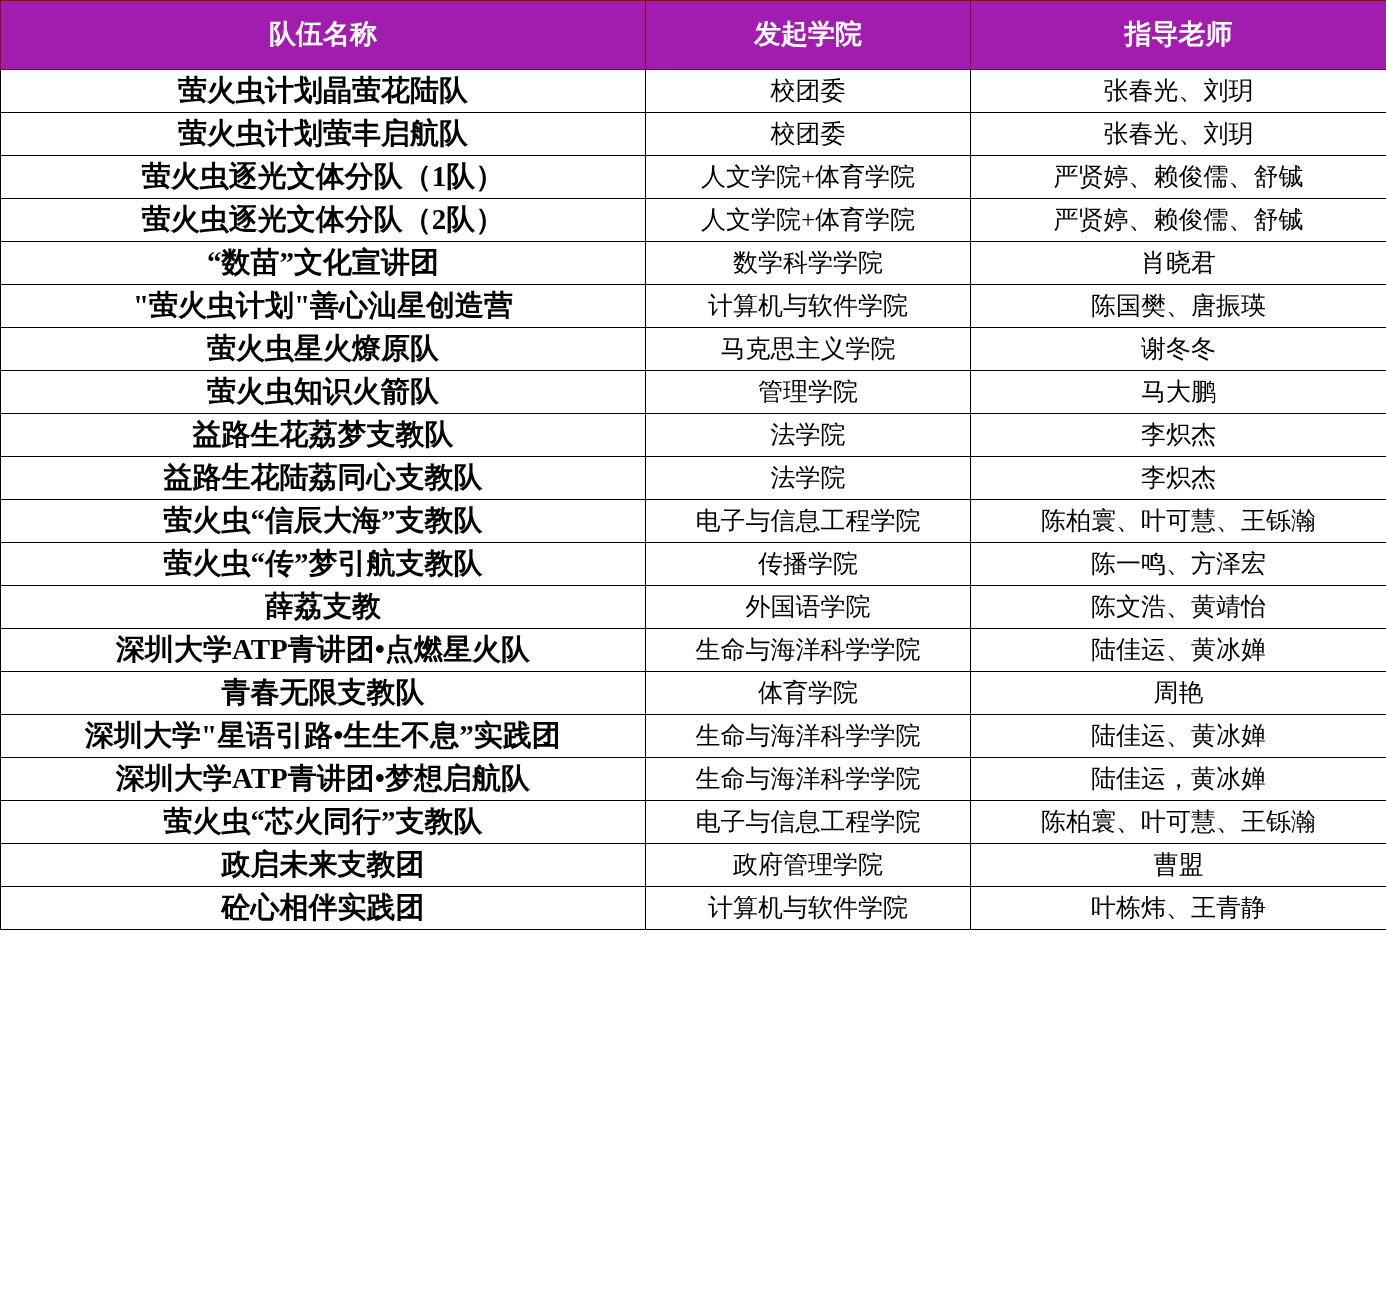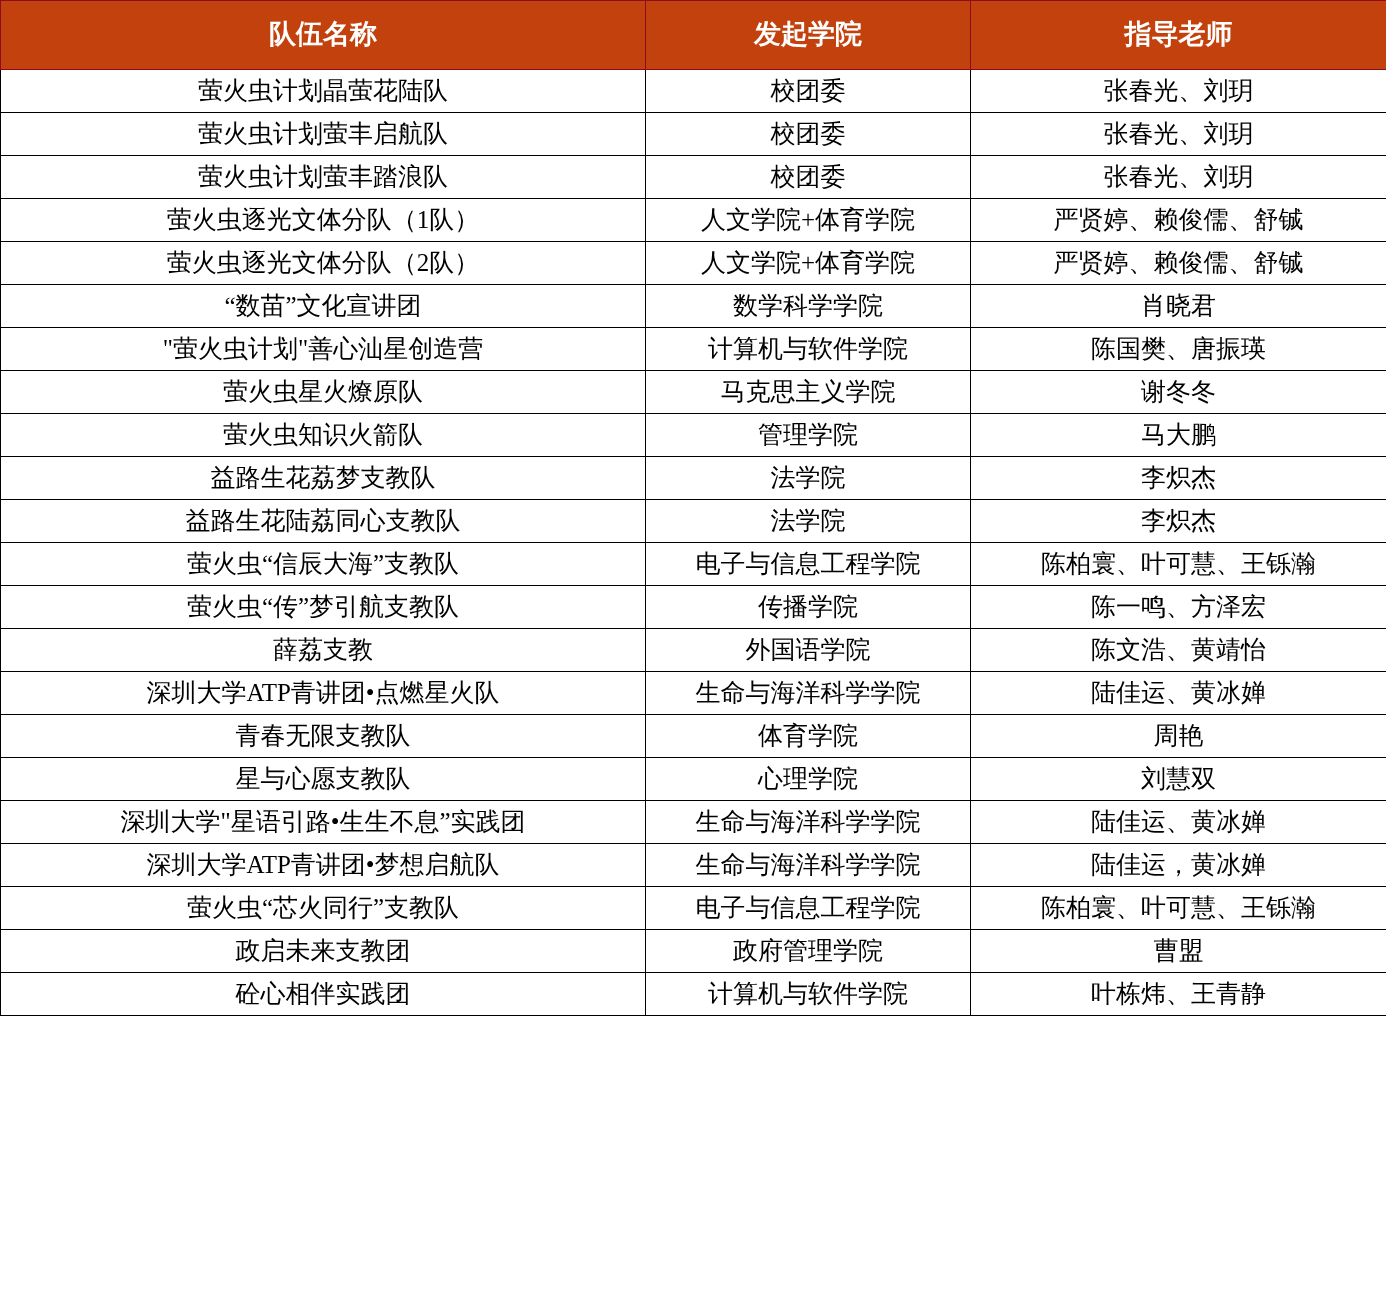--- a/index.html
+++ b/index.html
@@ -32,33 +32,33 @@
     border: 1px solid #000000;
     text-align: center;
     vertical-align: middle;
     font-size: 25px;
     line-height: 1.1;
     padding: 8px 4px;
     white-space: nowrap;
     overflow: hidden;
   }
   table.data-table thead th {
-    background: #c2410c;
+    background: #a21caf;
     color: #ffffff;
     font-weight: bold;
     font-size: 27px;
     height: 68px;
     padding: 0 20px;
     border: 1px solid #8c0b1e;
   }
   table.data-table tbody td {
     height: 42px;
     padding: 0 6px;
   }
-  table.data-table tbody tr td:first-child { font-size: 25px; }
+  table.data-table tbody tr td:first-child { font-size: 29px; font-weight: bold; }
 </style>
 </head>
 <body>
 
 <div class="table-wrap">
   <table class="data-table">
     <colgroup>
       <col class="c1">
       <col class="c2">
       <col class="c3">
@@ -71,25 +71,20 @@
       </tr>
     </thead>
     <tbody>
       <tr>
         <td>萤火虫计划晶萤花陆队</td>
         <td>校团委</td>
         <td>张春光、刘玥</td>
       </tr>
       <tr>
         <td>萤火虫计划萤丰启航队</td>
-        <td>校团委</td>
-        <td>张春光、刘玥</td>
-      </tr>
-      <tr>
-        <td>萤火虫计划萤丰踏浪队</td>
         <td>校团委</td>
         <td>张春光、刘玥</td>
       </tr>
       <tr>
         <td>萤火虫逐光文体分队（1队）</td>
         <td>人文学院+体育学院</td>
         <td>严贤婷、赖俊儒、舒铖</td>
       </tr>
       <tr>
         <td>萤火虫逐光文体分队（2队）</td>
@@ -145,25 +140,20 @@
         <td>深圳大学ATP青讲团•点燃星火队</td>
         <td>生命与海洋科学学院</td>
         <td>陆佳运、黄冰婵</td>
       </tr>
       <tr>
         <td>青春无限支教队</td>
         <td>体育学院</td>
         <td>周艳</td>
       </tr>
       <tr>
-        <td>星与心愿支教队</td>
-        <td>心理学院</td>
-        <td>刘慧双</td>
-      </tr>
-      <tr>
         <td>深圳大学"星语引路•生生不息”实践团</td>
         <td>生命与海洋科学学院</td>
         <td>陆佳运、黄冰婵</td>
       </tr>
       <tr>
         <td>深圳大学ATP青讲团•梦想启航队</td>
         <td>生命与海洋科学学院</td>
         <td>陆佳运，黄冰婵</td>
       </tr>
       <tr>

